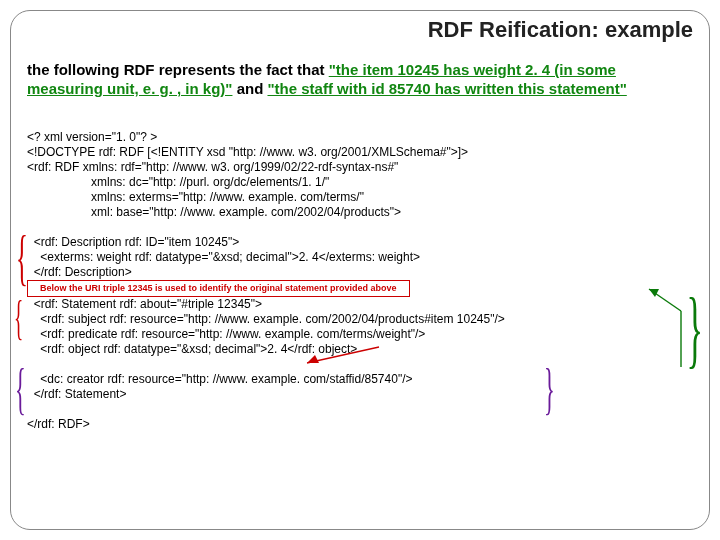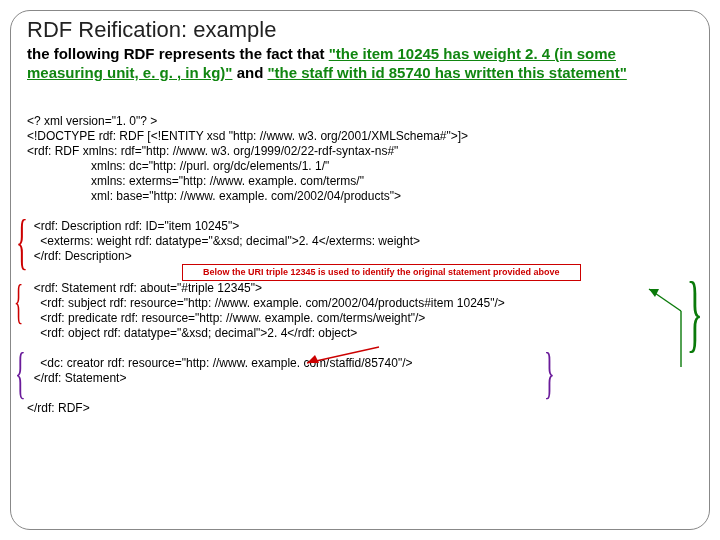--- a/index.html
+++ b/index.html
@@ -15,25 +15,25 @@
     box-sizing: border-box;
     width: 700px;
     height: 520px;
     margin: 10px;
     border: 1.5px solid #888;
     border-radius: 20px;
     padding: 6px 16px 10px 16px;
     position: relative;
   }
   .title {
-    text-align: left;
+    text-align: right;
     font-size: 22px;
-    font-weight: normal;
+    font-weight: bold;
     color: #222;
-    margin-bottom: 2px;
+    margin-bottom: 18px;
   }
   .intro {
     font-size: 15px;
     font-weight: bold;
     color: #000;
     line-height: 1.25;
     margin-bottom: 16px;
   }
   .intro .ul1 {
     color: #118611;
@@ -49,22 +49,21 @@
     white-space: pre;
     line-height: 1.25;
   }
   .indent1 { padding-left: 64px; display:block;}
   .note-box {
     display: inline-block;
     border: 1.2px solid #cc0000;
     color: #cc0000;
     font-size: 9px;
     font-weight: bold;
-    padding: 2px 20px;
-    margin-left: 155px;
+    padding: 2px 12px;
     margin-top: -2px;
   }
   .block {
     position: relative;
   }
   .bracket {
     position: absolute;
     font-family: "Times New Roman", serif;
     font-weight: 100;
     transform: scaleX(0.4);

